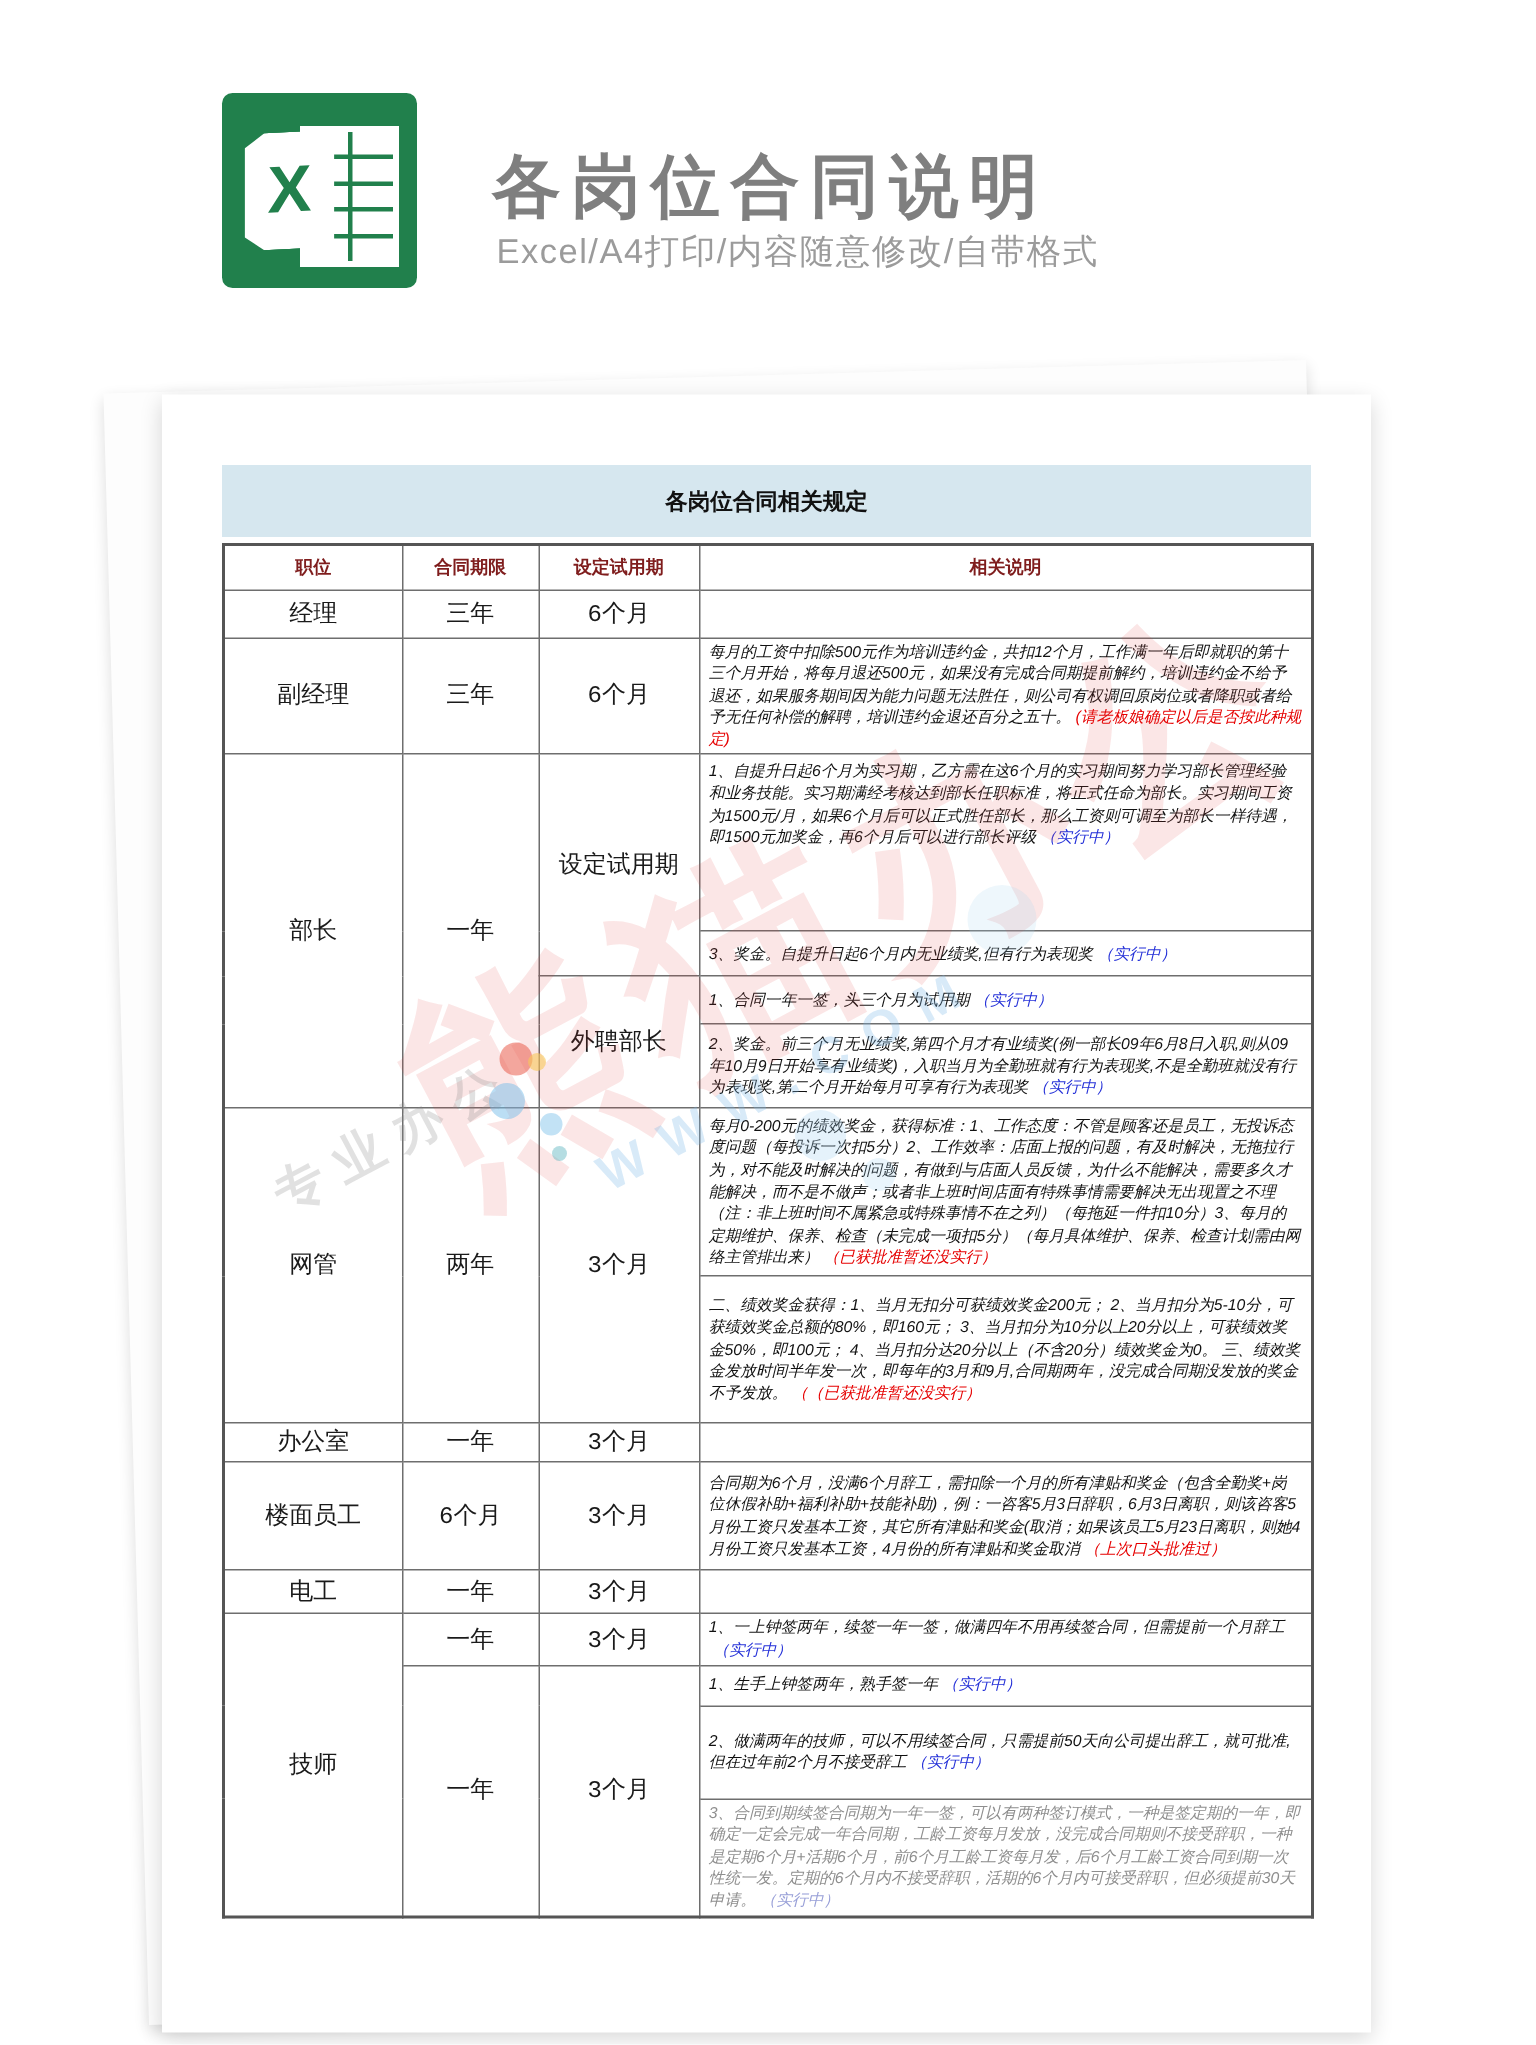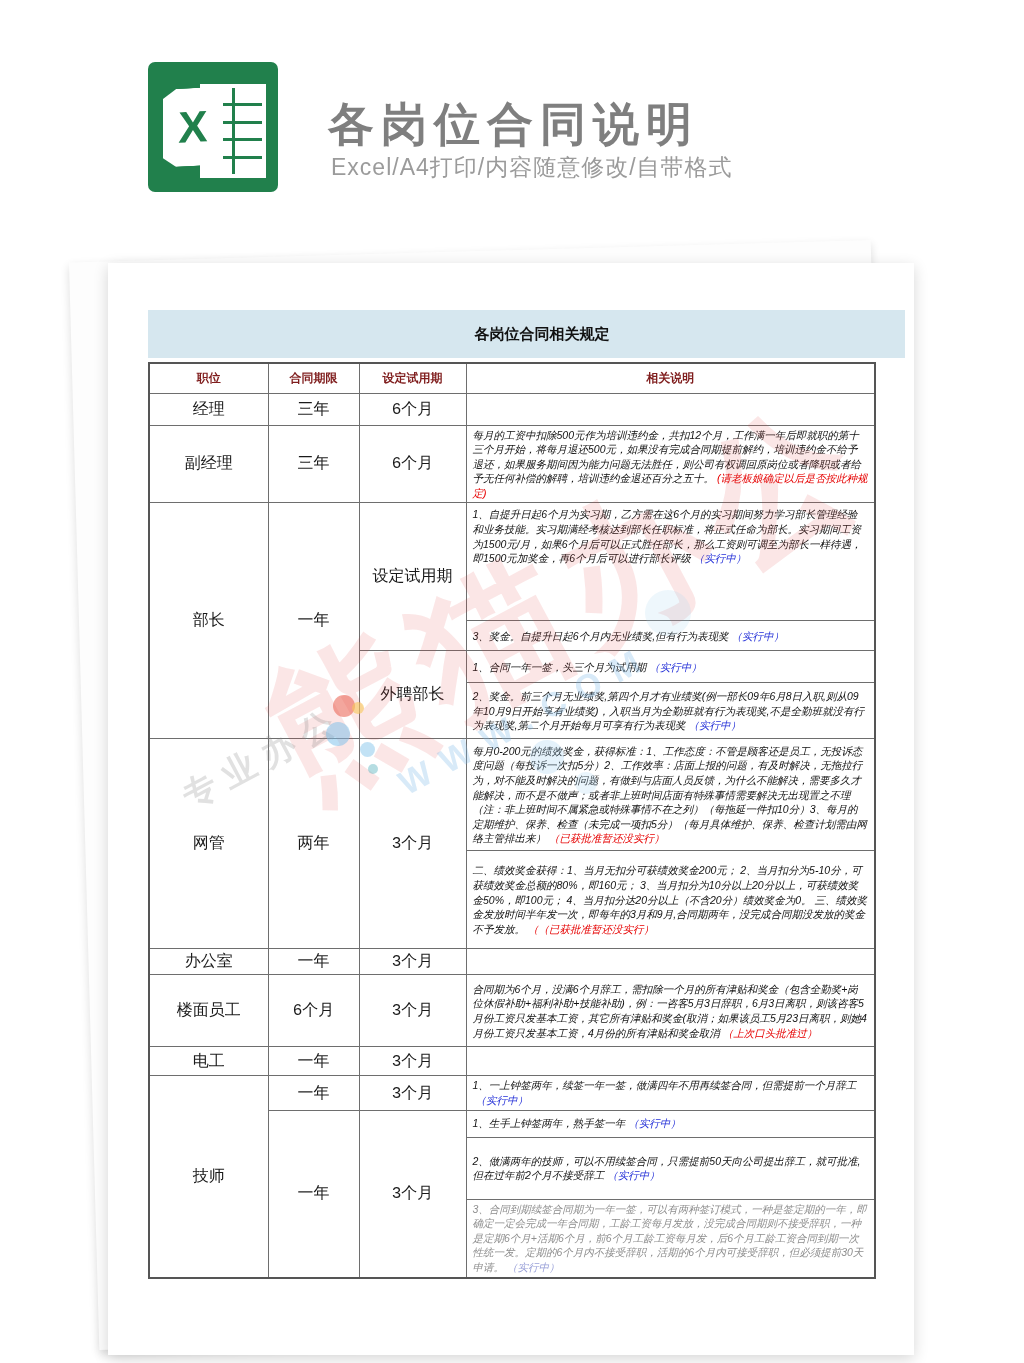--- a/index.html
+++ b/index.html
@@ -20,21 +20,21 @@
   .hd-sub{position:absolute;left:331px;top:152px;font-size:23px;color:#9b9b9b;letter-spacing:1px;white-space:nowrap;}
 
   
   .doc-behind{position:absolute;left:84px;top:251px;width:802px;height:1088px;background:#fdfdfd;
     transform:rotate(-1.6deg);box-shadow:0 4px 10px rgba(0,0,0,.14);}
   .doc-page{position:absolute;left:108px;top:263px;width:806px;height:1092px;background:#ffffff;
     box-shadow:0 4px 14px rgba(0,0,0,.16);}
 
   
   .band{margin:47px 0 4px 40px;width:726px;height:48px;background:#d6e7ef;
-    display:flex;align-items:center;justify-content:center;font-size:15px;font-weight:bold;color:#111;padding-left:31px;}
+    display:flex;align-items:center;justify-content:center;font-size:15px;font-weight:bold;color:#111;}
   table.rules{border-collapse:collapse;table-layout:fixed;width:726px;margin-left:40px;border:2px solid #555;}
   .rules th,.rules td{border:1px solid #6e6e6e;padding:2px 6px;}
   .rules th{font-size:12px;font-weight:bold;text-align:center;color:#7f1d1d;}
   td.lbl{font-size:16px;text-align:center;color:#1a1a1a;font-family:Liberation Mono, monospace;}
   td.desc{font-size:10.5px;line-height:14.6px;vertical-align:middle;text-align:left;color:#111;font-style:italic;}
   td.vtop{vertical-align:top;padding-top:4px;}
   .note{margin-left:3px;}
   .note-b{color:#2531d8;}
   .note-r{color:#e60000;}
   .dim{color:#8e8e8e;}

